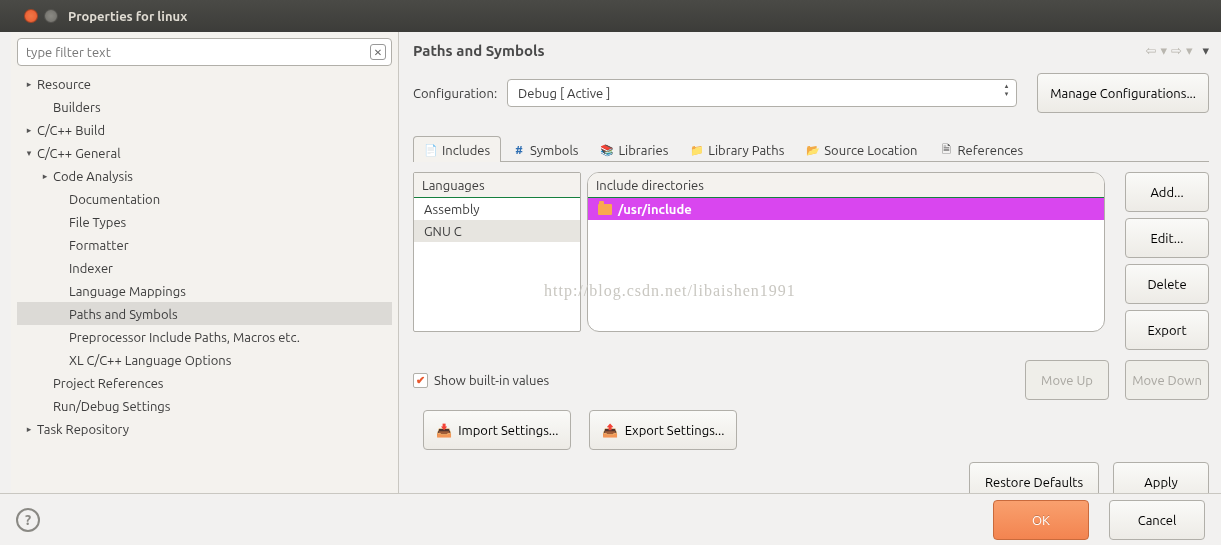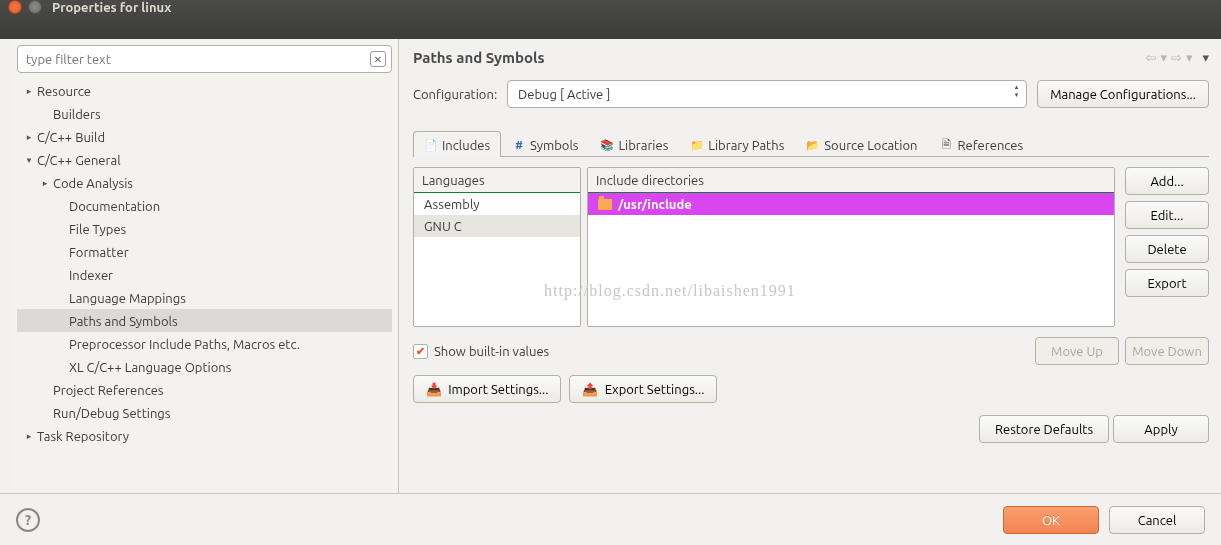--- a/index.html
+++ b/index.html
@@ -1,17 +1,17 @@
 <!DOCTYPE html>
 <html><head>
 <meta charset="utf-8">
 <style>
 * { box-sizing: border-box; margin: 0; padding: 0; font-family: Ubuntu, "Segoe UI", sans-serif; font-size: 13px; }
 body { background: #f2f1f0; width: 1221px; height: 545px; display: flex; flex-direction: column; color: #3c3c3c; overflow: hidden; }
-.titlebar { background: linear-gradient(#4a4a46, #3c3c39); height: 39px; display: flex; align-items: flex-start; padding: 0 8px; color: #dfdbd2; font-weight: bold; }
+.titlebar { background: linear-gradient(#4a4a46, #3c3c39); height: 32px; display: flex; align-items: center; padding: 0 24px; color: #dfdbd2; font-weight: bold; }
 .titlebar-buttons { display: flex; gap: 6px; margin-right: 10px; }
 .tb-btn { width: 14px; height: 14px; border-radius: 50%; border: 1px solid rgba(0,0,0,0.3); }
 .tb-close { background: radial-gradient(#f07746, #e9592f); }
 .tb-min { background: radial-gradient(#8b8a84, #6f6e69); }
 .main { flex: 1; display: flex; min-height: 0; padding-left: 11px; }
 .sidebar { width: 388px; border-right: 1px solid #c9c7c1; display: flex; flex-direction: column; padding: 6px 6px 6px 6px; background: #f4f2ee; }
 .filter-wrap { position: relative; margin-bottom: 6px; }
 .filter { width: 100%; height: 28px; padding: 4px 28px 4px 8px; border: 1px solid #b1afa9; border-radius: 4px; background: #fff; color: #8a8a8a; }
 .filter-clear { position: absolute; right: 6px; top: 50%; transform: translateY(-50%); width: 16px; height: 16px; border: 1px solid #999; border-radius: 3px; display:flex; align-items:center; justify-content:center; font-size:10px; color:#666; cursor:pointer; background:#fff; }
 .tree { flex: 1; overflow: auto; }
@@ -22,33 +22,33 @@
 .indent2 { padding-left: 38px; }
 .content { flex: 1; display: flex; flex-direction: column; padding: 10px 12px 0 14px; min-width: 0; }
 .header-row { display: flex; align-items: center; justify-content: space-between; margin-bottom: 14px; }
 .page-title { font-size: 15px; font-weight: bold; color: #4a4a4a; }
 .nav-icons { display: flex; gap: 4px; align-items:center; }
 .nav-icons span { color:#b9b6af; font-size:13px; }
 .config-row { display: flex; align-items: center; gap: 10px; margin-bottom: 22px; }
 .config-label { color: #3c3c3c; }
 .config-select { flex: 1; height: 28px; border: 1px solid #b1afa9; border-radius: 4px; background: #fff; padding: 0 26px 0 10px; position: relative; display:flex; align-items:center; }
 .config-select::after { content:"▴\A▾"; white-space:pre; position:absolute; right:8px; top:1px; font-size:7px; line-height:8px; color:#555;}
-.btn { height: 28px; padding: 0 12px; border: 1px solid #b1afa9; border-radius: 4px; background: linear-gradient(#fafaf8, #edebe6); cursor: pointer; display:inline-flex; align-items:center; justify-content:center; white-space:nowrap; }
+.btn { height: 40px; padding: 0 12px; border: 1px solid #b1afa9; border-radius: 4px; background: linear-gradient(#fafaf8, #edebe6); cursor: pointer; display:inline-flex; align-items:center; justify-content:center; white-space:nowrap;margin-left:10px; }
 .btn.wide { width: 84px; }
 .btn.primary { background: linear-gradient(#f9a06e, #f38450); border-color:#c96a3c; color:#fff; text-shadow:0 -1px rgba(0,0,0,.2); }
 .btn.disabled { color:#a9a7a1; background:#efeee9; cursor:default; }
 .tabs { display: flex; border-bottom: 1px solid #b1afa9; }
 .tab { padding: 6px 10px 5px; border: 1px solid transparent; border-bottom: none; display:flex; align-items:center; gap:4px; cursor:pointer; position:relative; top:1px; color:#3c3c3c; }
 .tab.active { background:#f4f2ee; border-color:#b1afa9; border-radius:4px 4px 0 0; }
 .tab-icon { width:14px; height:14px; display:inline-flex; align-items:center; justify-content:center; font-size:11px; }
 .tab-body { display:flex; gap:10px; padding:10px 0 6px; }
 .lists { display:flex; gap:6px; flex:1; min-width:0; }
 .listbox { border:1px solid #b1afa9; background:#fff; border-radius:2px; display:flex; flex-direction:column; overflow:hidden; }
 .listbox.langs { width:168px; height:160px; }
-.listbox.dirs { flex:1; height:160px; }
+.listbox.dirs { flex:1; height:160px;border-radius:12px; }
 .list-header { background:#f4f2ee; border-bottom:1px solid #15803d; padding:5px 8px; font-size:13px; }
 .list-row { padding:4px 10px; display:flex; align-items:center; gap:6px; cursor:pointer; }
 .list-row.selected-lang { background:#e7e5e0; }
 .list-row.selected-dir { background:#d946ef; color:#fff; font-weight:bold; }
 .folder-icon { width:14px; height:11px; background:#f9a94f; border-radius:1px; display:inline-block; position:relative; }
 .folder-icon::before { content:""; position:absolute; left:1px; top:-3px; width:5px; height:3px; background:#f9a94f; border-radius:1px 1px 0 0;}
 .side-btns { display:flex; flex-direction:column; gap:6px; }
 .under-row { display:flex; align-items:center; justify-content:space-between; margin-top:4px; }
 .check-row { display:flex; align-items:center; gap:6px; }
 .checkbox { width:15px; height:15px; border:1px solid #b1afa9; border-radius:2px; background:#fff; display:inline-flex; align-items:center; justify-content:center; color:#e9592f; font-size:11px; font-weight:bold;}

